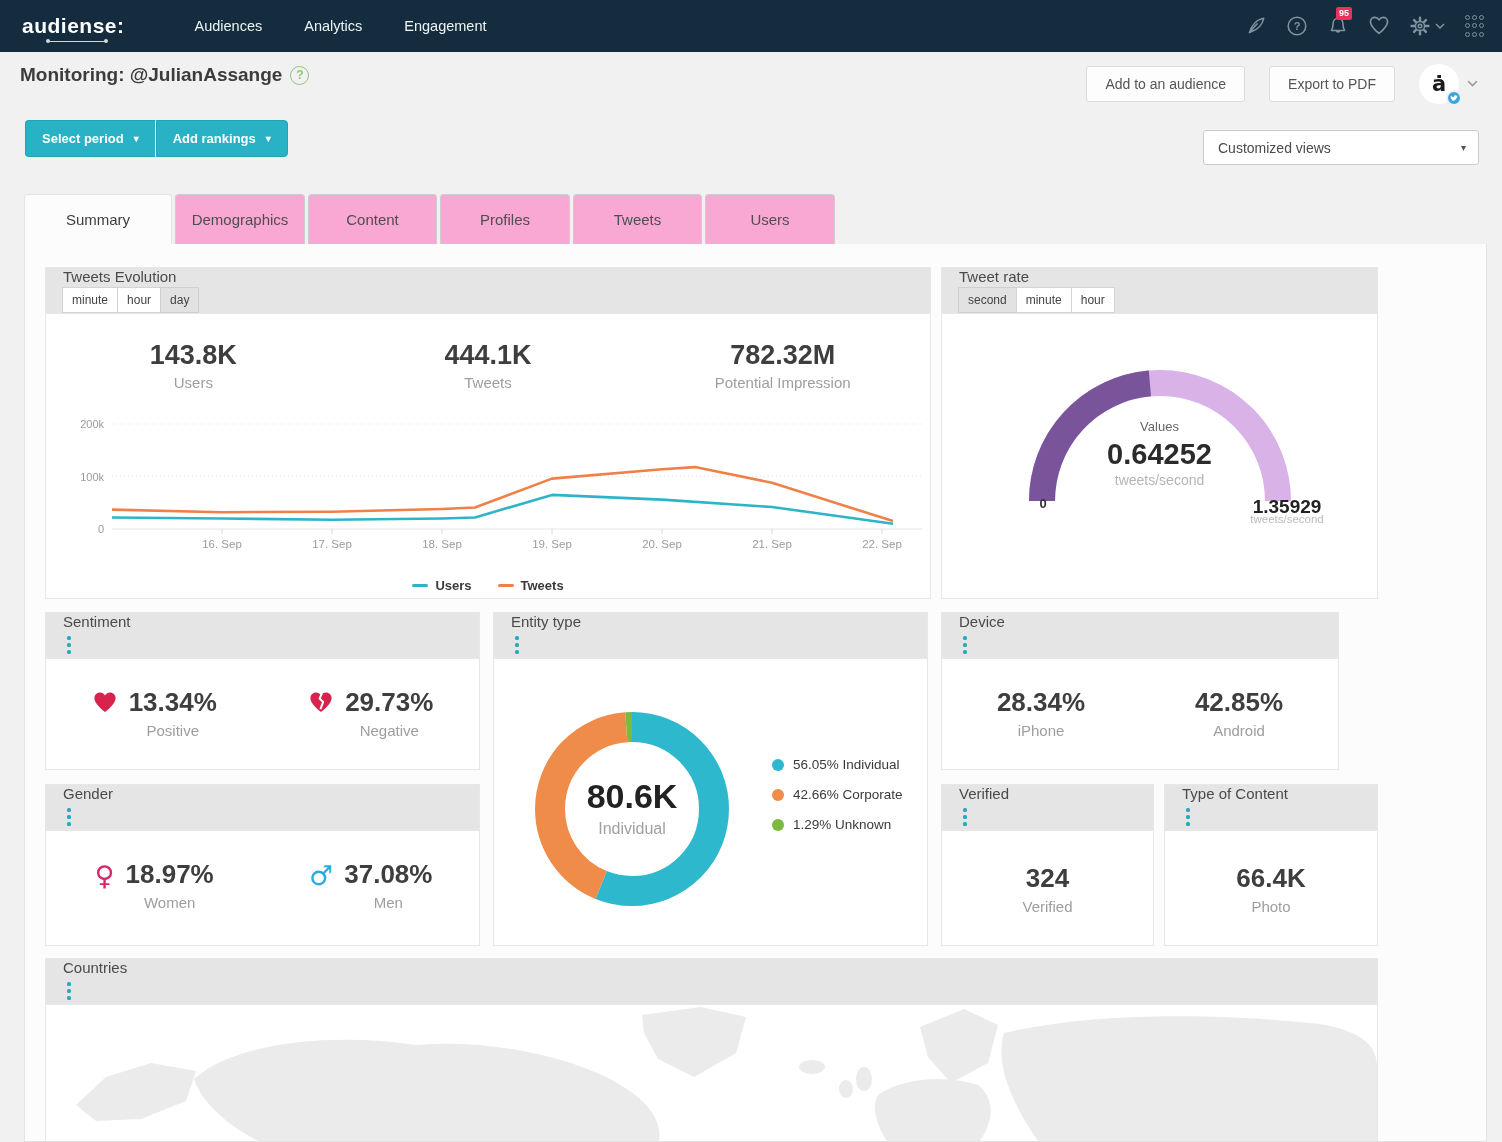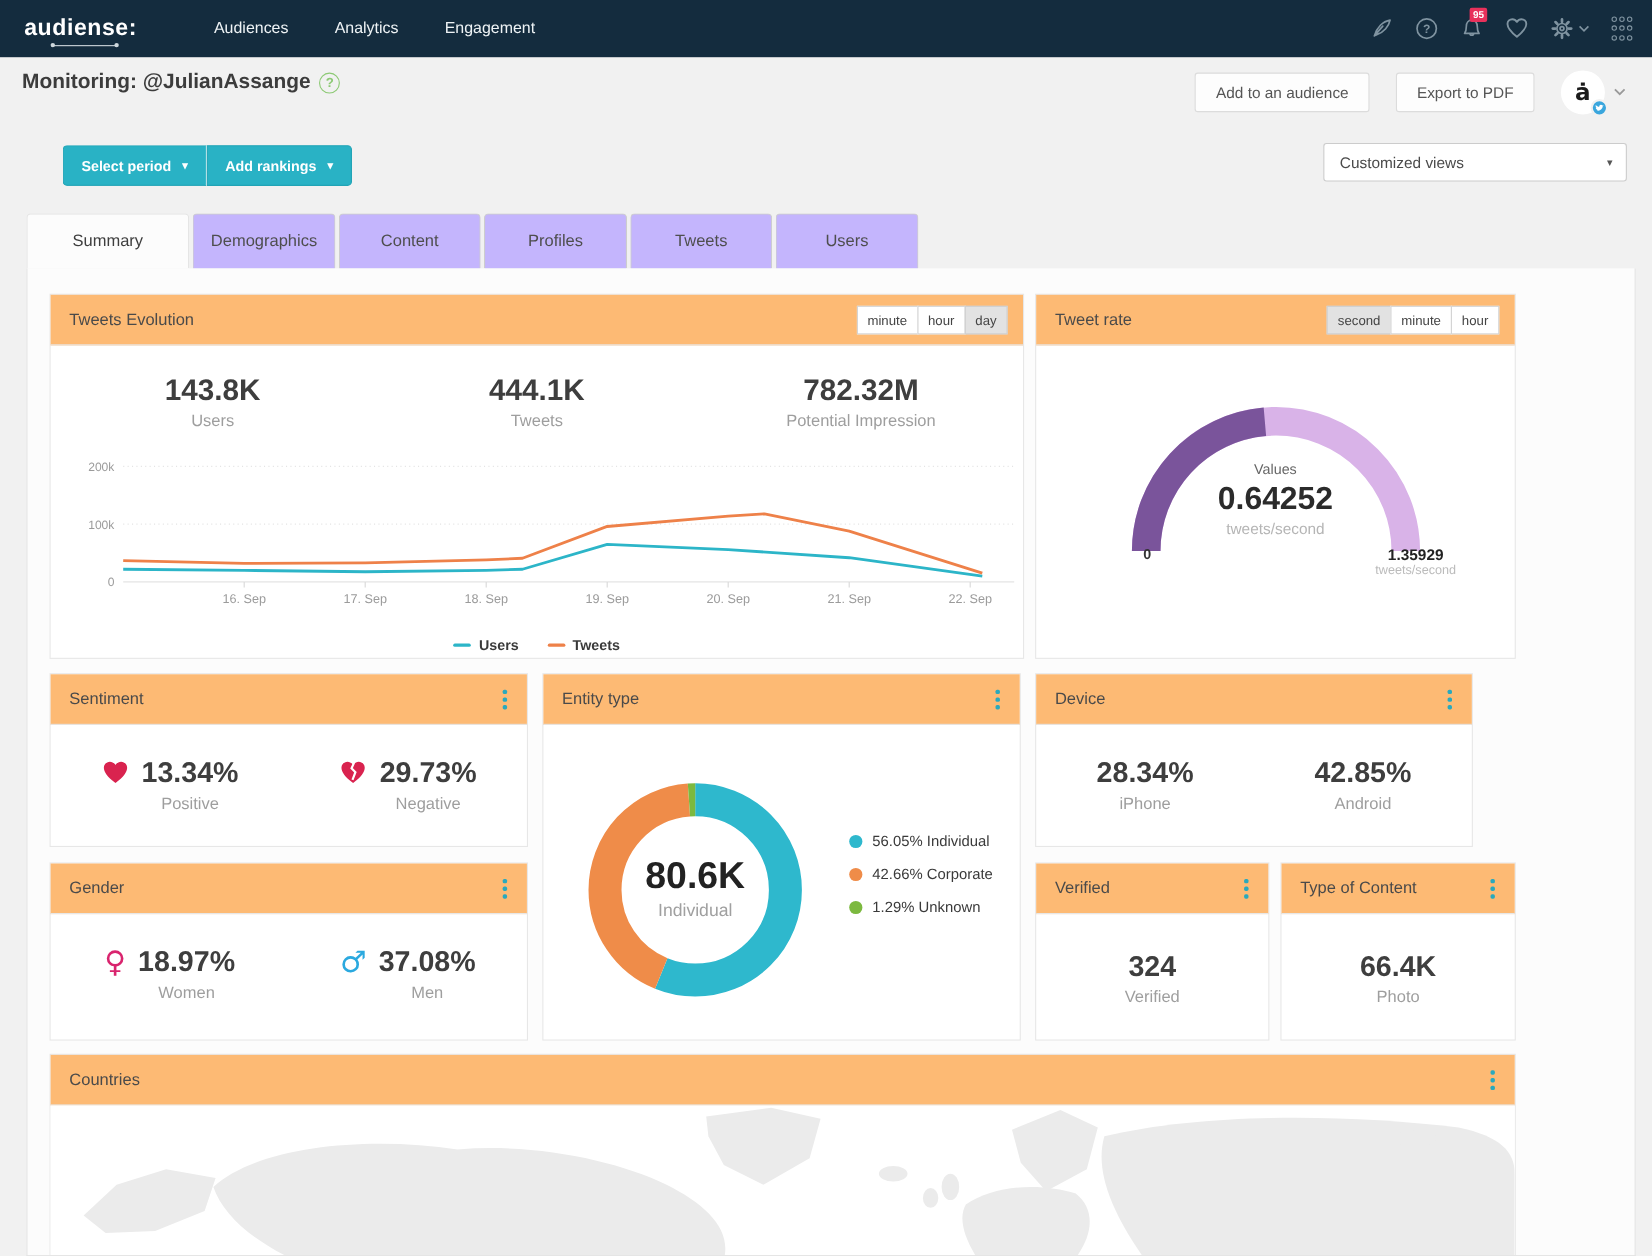--- a/index.html
+++ b/index.html
@@ -39,44 +39,44 @@
   .btn-white { background:#fdfdfd; border:1px solid #dcdcdc; border-radius:3px;
     font-size:14px; color:#555; padding:9px 18px; cursor:pointer; font-family:inherit; }
   .avatar-wrap { display:flex; align-items:center; gap:8px; }
   .avatar { position:relative; width:40px; height:40px; border-radius:50%; background:#fff;
     display:flex; align-items:center; justify-content:center; font-size:21px; font-weight:bold;
     color:#1b1b1b; cursor:pointer; font-family:"DejaVu Sans", sans-serif; }
   .tw-badge { position:absolute; right:-3px; bottom:-2px; width:16px; height:16px;
     border-radius:50%; background:#3aa6dd; border:2px solid #f1f1f1; display:flex;
     align-items:center; justify-content:center; }
   
-  .teal-group { position:absolute; top:132px; left:25px; display:flex;margin-left:32px; }
+  .teal-group { position:absolute; top:120px; left:25px; display:flex; }
   .btn-teal { background:#29b2c5; color:#fff; font-size:13px; font-weight:bold;
     border:1px solid #21a4b6; padding:10px 16px; cursor:pointer; display:flex;
     align-items:center; gap:10px; font-family:inherit; }
   .btn-teal:first-child { border-radius:4px 0 0 4px; border-right:1px solid #e9f7f9; }
   .btn-teal:last-child { border-radius:0 4px 4px 0; }
   .caret { font-size:10px; }
   .views-select { position:absolute; top:130px; right:23px; width:276px; height:35px;
     background:#fff; border:1px solid #ccc; border-radius:3px; display:flex;
     align-items:center; justify-content:space-between; padding:0 12px 0 14px;
     font-size:14px; color:#4a4a4a; cursor:pointer; }
   .views-select .caret { color:#555; }
   
   .tabs { position:absolute; top:194px; left:24px; display:flex; gap:3px; height:50px; }
-  .tab { background:#c4b5fd; border:1px solid #cdcdcd; border-bottom:none;
+  .tab { background:#f9a8d4; border:1px solid #cdcdcd; border-bottom:none;
     border-radius:4px 4px 0 0; font-size:15px; color:#4e4e4e; display:flex;
     align-items:center; justify-content:center; cursor:pointer; }
   .tab.active { background:#fcfcfc; border-color:#e3e3e3; color:#3e3e3e; }
   
   .card { position:absolute; top:244px; left:24px; width:1463px; height:898px;
     background:#fcfcfc; border:1px solid #e3e3e3; border-top:none; overflow:hidden; }
   .panel { position:absolute; border:1px solid #e7e7e7; background:#fff; }
-  .panel-head { height:46px; background:#fdba74; border-bottom:1px solid #e7e7e7;
-    display:flex; align-items:center; justify-content:space-between; padding:0 14px 0 17px; }
+  .panel-head { height:46px; background:#e5e5e5; border-bottom:1px solid #e7e7e7;
+    display:flex; align-items:flex-start; justify-content:space-between; padding:0 14px 0 17px;flex-direction:column; }
   .panel-title { font-size:15px; color:#4a4a4a; }
   .dots { display:flex; flex-direction:column; gap:3px; cursor:pointer; padding:4px; }
   .dots i { width:4px; height:4px; border-radius:1.5px; background:#2aa9bd; display:block; }
   .toggle-group { display:flex; }
   .toggle-btn { background:#fff; border:1px solid #d4d4d4; font-size:12px; color:#444;
     padding:5px 9px; cursor:pointer; font-family:inherit; margin-left:-1px; }
   .toggle-btn.selected { background:#e2e2e2; border-color:#cfcfcf; }
   
   .p-evolution { left:20px; top:23px;  width:886px; height:332px; }
   .p-rate      { left:916px; top:23px; width:437px; height:332px; }
@@ -95,21 +95,21 @@
   .chart-legend { display:flex; justify-content:center; gap:26px; align-items:center; height:30px; }
   .legend-item { display:flex; align-items:center; gap:7px; font-size:13px; font-weight:bold; color:#3a3a3a; }
   .legend-item .swatch { width:16px; height:3px; border-radius:2px; }
   
   .gauge-body { position:relative; height:285px; }
   .gauge-text { position:absolute; text-align:center; }
   .gt-values   { left:0; right:0; top:105px; font-size:13px; color:#666; }
   .gt-value    { left:0; right:0; top:124px; font-size:29px; font-weight:bold; color:#2b2b2b; }
   .gt-unit     { left:0; right:0; top:158px; font-size:14px; color:#b5b5b5; }
   .gt-min      { left:86px; top:182px; width:30px; font-size:13px; font-weight:bold; color:#333; }
-  .gt-max      { left:290px; top:182px; width:110px; font-size:14px; font-weight:bold; color:#222; }
+  .gt-max      { left:290px; top:182px; width:110px; font-size:19px; font-weight:bold; color:#222; }
   .gt-max-unit { left:290px; top:199px; width:110px; font-size:11.5px; color:#bbb; }
   
   .pair-body { display:flex; padding-top:28px; }
   .pair-stat { flex:1; display:flex; justify-content:center; align-items:flex-start; gap:11px; }
   .pair-icon { margin-top:3px; }
   .pv { font-size:26px; font-weight:600; color:#3e3e3e; text-align:center; }
   .pl { font-size:15px; color:#9e9e9e; margin-top:4px; text-align:center; }
   .gender-glyph { font-family:"DejaVu Sans", sans-serif; font-size:27px; font-weight:bold; line-height:1; }
   .g-women { color:#d9246e; } .g-men { color:#2ba9df; }
   .single-body { text-align:center; padding-top:32px; }

